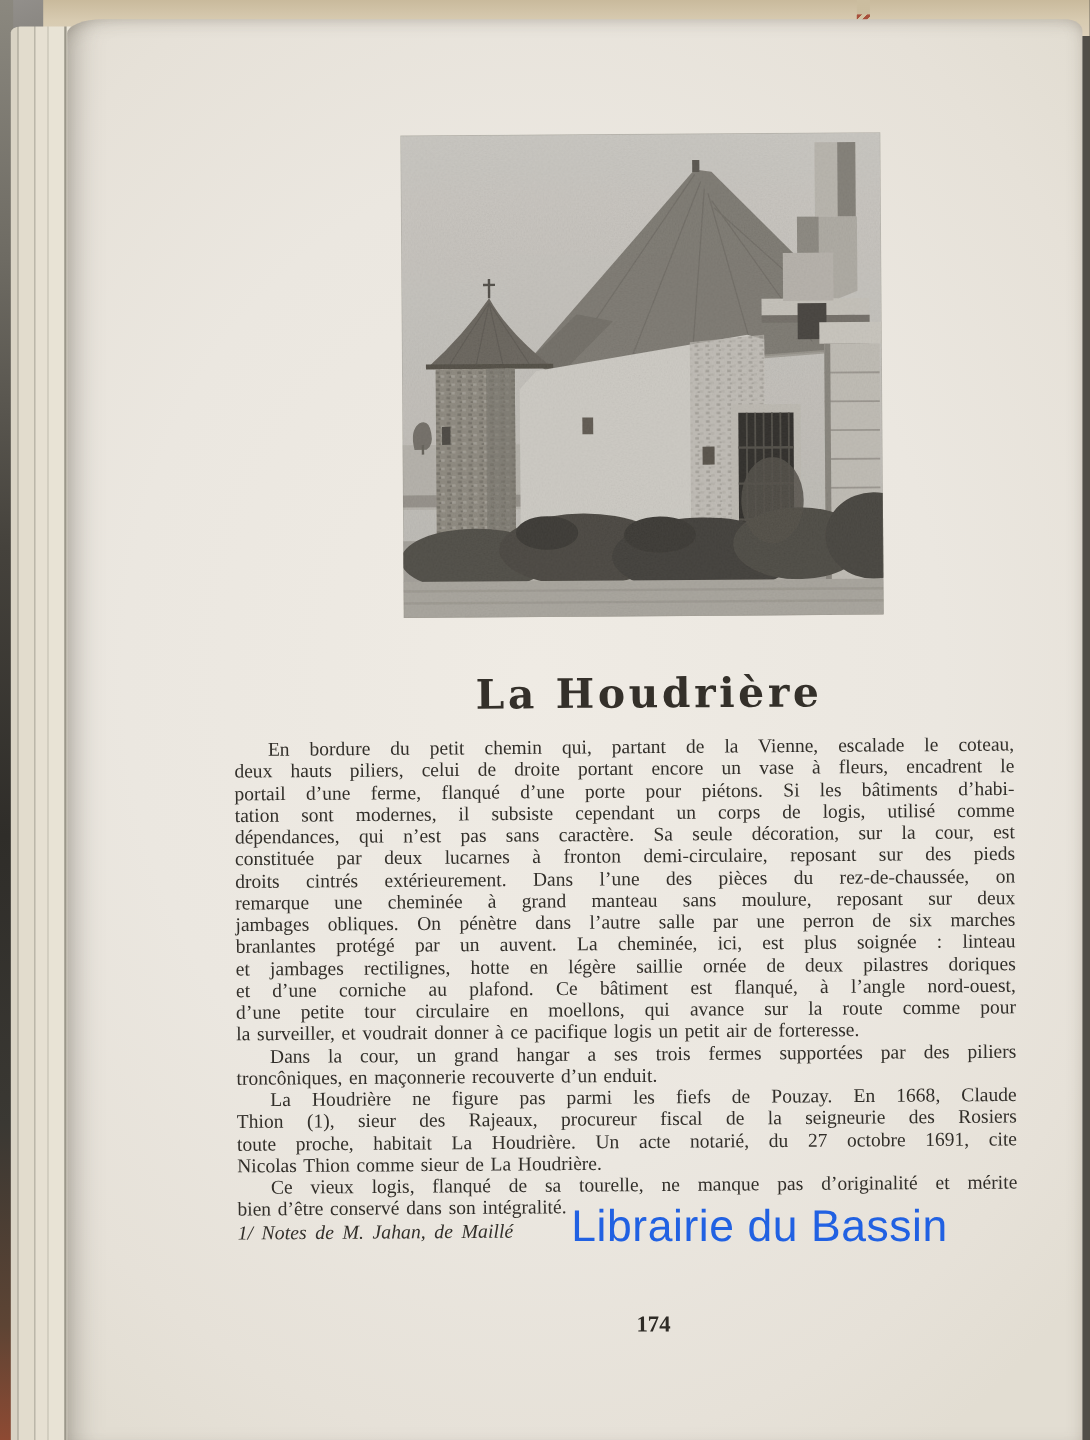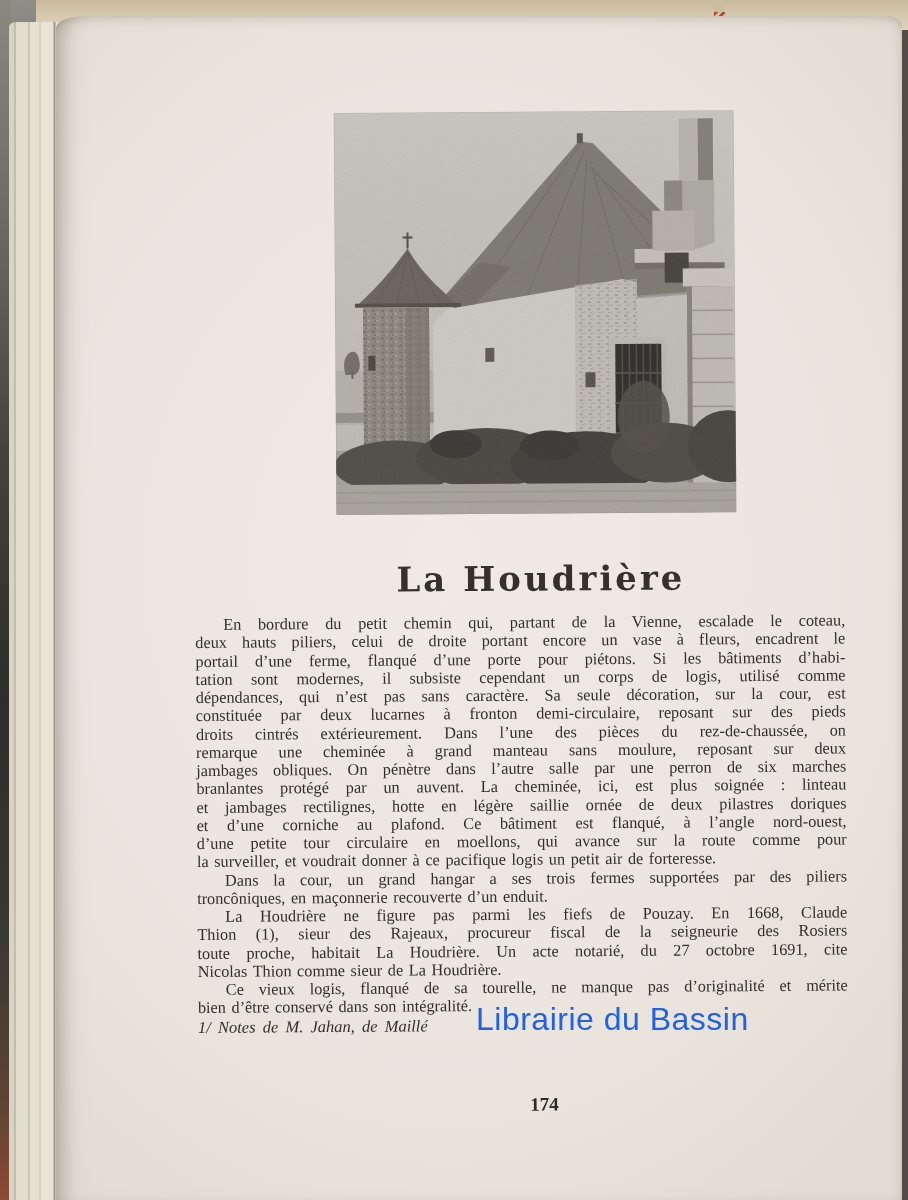--- a/index.html
+++ b/index.html
@@ -100,21 +100,21 @@
   .footnote {
     position: absolute; left: 139px; top: 1000px; width: 560px;
     font-style: italic; font-size: 16.5px; color: #33302b;
     word-spacing: 3px;
   }
 
   
   .watermark {
     position: absolute; left: 420px; top: 985px;
     font-family: "Liberation Sans", sans-serif;
-    font-size: 32px; font-weight: 400; letter-spacing: 0.5px;
+    font-size: 37px; font-weight: 400; letter-spacing: 0.5px;
     white-space: nowrap;
   }
 
   
   .page-number {
     position: absolute; left: 160px; top: 1078px; width: 650px;
     text-align: center; font-weight: 700; font-size: 19px; color: #2e2b26;
   }
 </style>
 </head>

